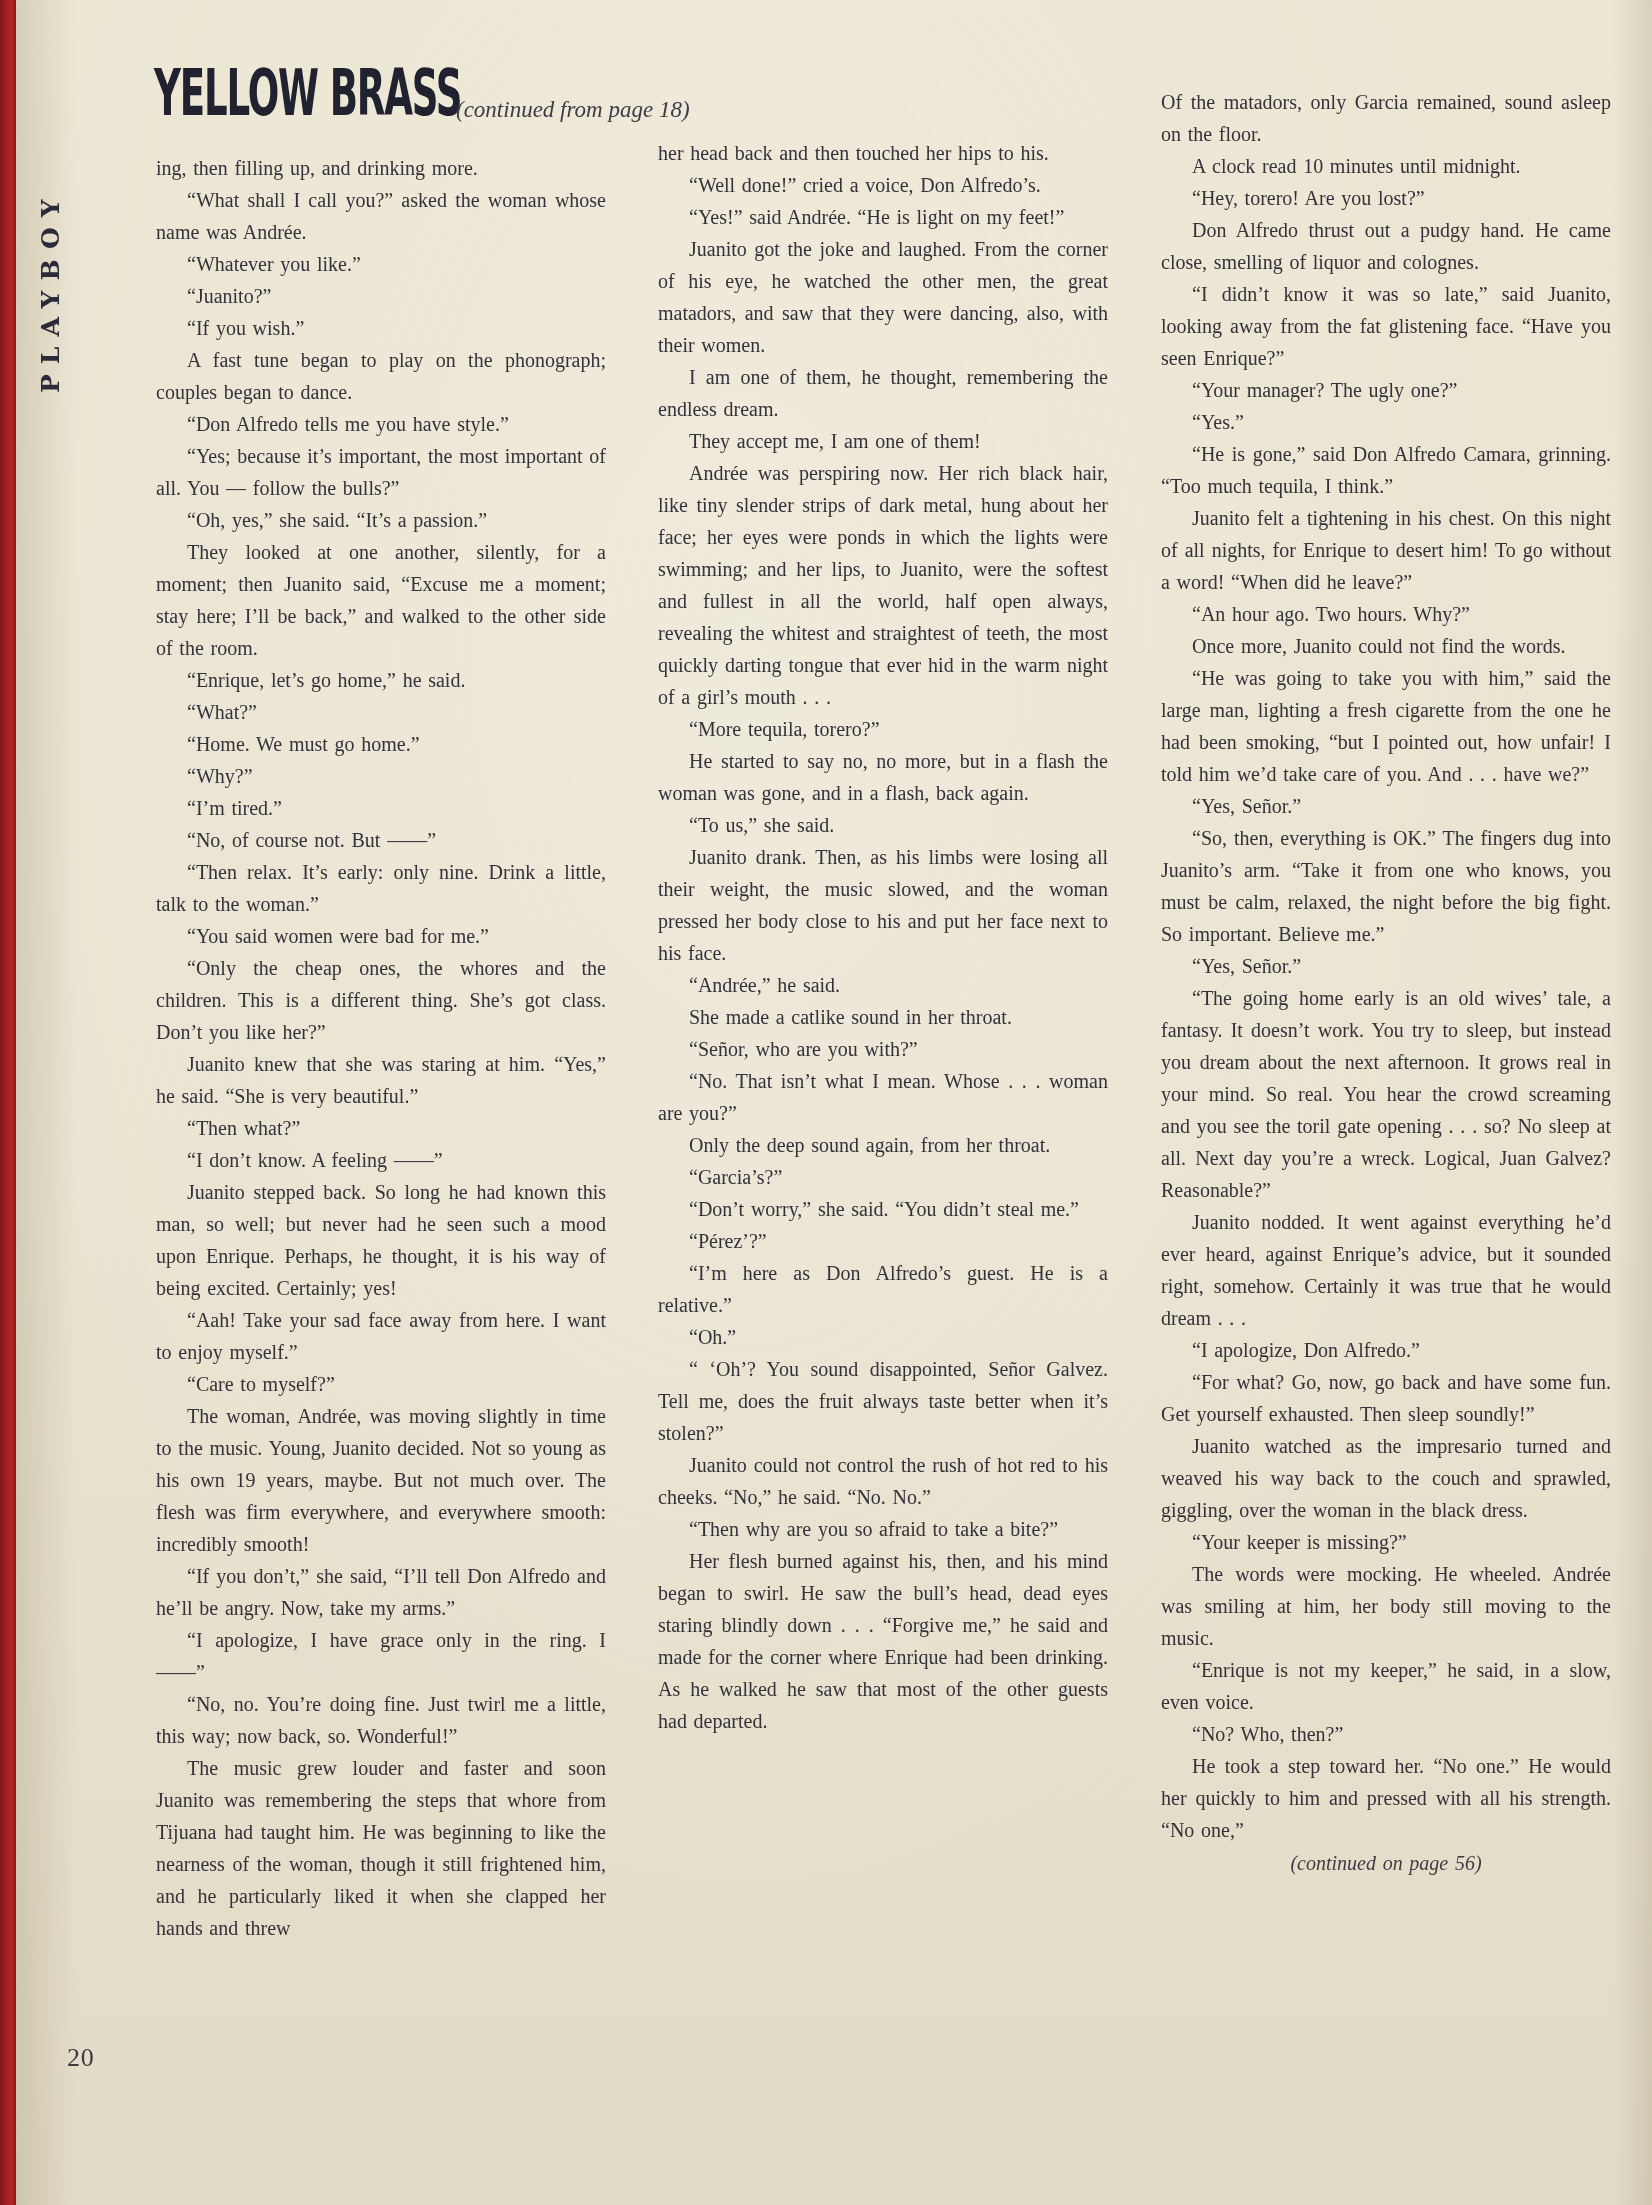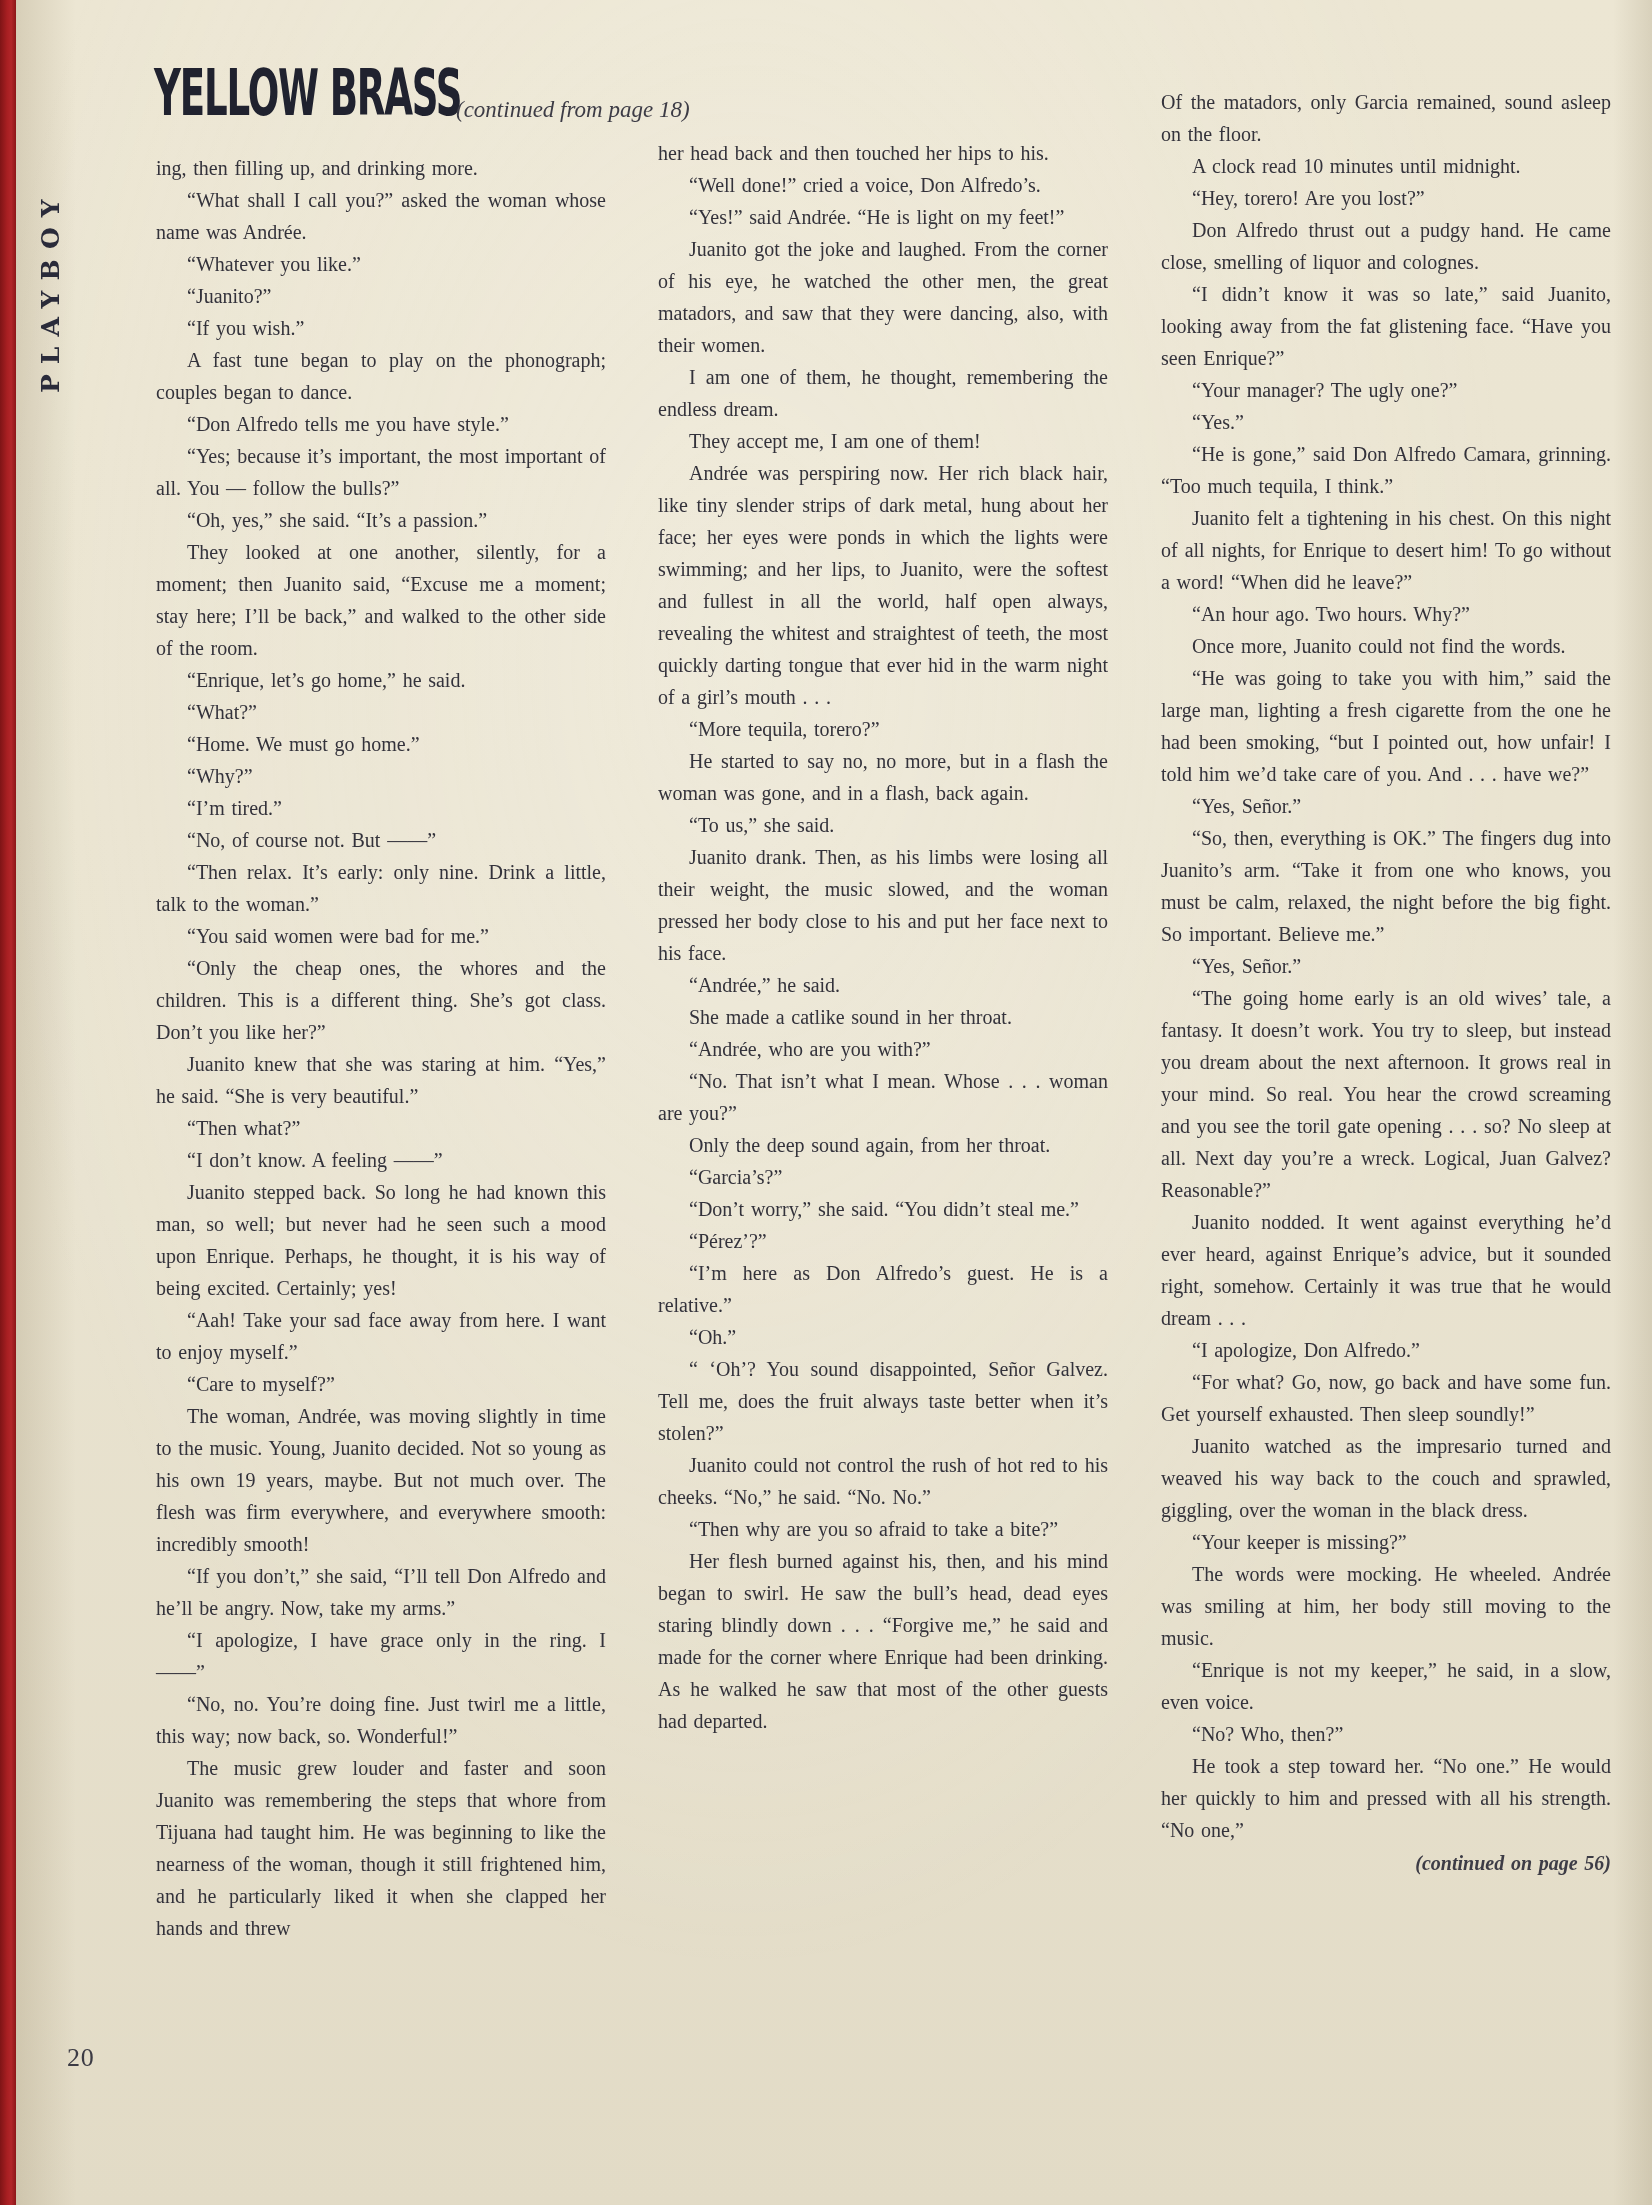--- a/index.html
+++ b/index.html
@@ -55,23 +55,22 @@
     font-size:20px;line-height:32px;
     text-align:justify;word-spacing:1.7px;
     color:#33323b;
   }
   .col p{margin:0;text-indent:1.55em;}
   .col p.no-indent{text-indent:0;}
   .col1{left:156px;top:152px;height:1939px;}
   .col2{left:658px;top:137px;height:1956px;}
   .col3{left:1161px;top:86px;height:2013px;}
   .cont-on{
-    text-align:right;font-style:italic;color:#3d3c46;
+    text-align:center;font-style:italic;color:#3d3c46;
     margin-top:1.3px !important;
-    font-weight:bold;
   }
   .folio{
     position:absolute;left:67px;top:2043px;
     font-size:26px;color:#3c3b44;letter-spacing:0.7px;
   }
 </style>
 </head>
 <body>
 
 <div class="page">
@@ -126,21 +125,21 @@
       <p>Juanito got the joke and laughed. From the corner of his eye, he watched the other men, the great matadors, and saw that they were dancing, also, with their women.</p>
       <p>I am one of them, he thought, remembering the endless dream.</p>
       <p>They accept me, I am one of them!</p>
       <p>Andrée was perspiring now. Her rich black hair, like tiny slender strips of dark metal, hung about her face; her eyes were ponds in which the lights were swimming; and her lips, to Juanito, were the softest and fullest in all the world, half open always, revealing the whitest and straightest of teeth, the most quickly darting tongue that ever hid in the warm night of a girl’s mouth . . .</p>
       <p>“More tequila, torero?”</p>
       <p>He started to say no, no more, but in a flash the woman was gone, and in a flash, back again.</p>
       <p>“To us,” she said.</p>
       <p>Juanito drank. Then, as his limbs were losing all their weight, the music slowed, and the woman pressed her body close to his and put her face next to his face.</p>
       <p>“Andrée,” he said.</p>
       <p>She made a catlike sound in her throat.</p>
-      <p>“Andrée, who are you with?”</p>
+      <p>“Señor, who are you with?”</p>
       <p>“No. That isn’t what I mean. Whose . . . woman are you?”</p>
       <p>Only the deep sound again, from her throat.</p>
       <p>“Garcia’s?”</p>
       <p>“Don’t worry,” she said. “You didn’t steal me.”</p>
       <p>“Pérez’?”</p>
       <p>“I’m here as Don Alfredo’s guest. He is a relative.”</p>
       <p>“Oh.”</p>
       <p>“ ‘Oh’? You sound disappointed, Señor Galvez. Tell me, does the fruit always taste better when it’s stolen?”</p>
       <p>Juanito could not control the rush of hot red to his cheeks. “No,” he said. “No. No.”</p>
       <p>“Then why are you so afraid to take a bite?”</p>

